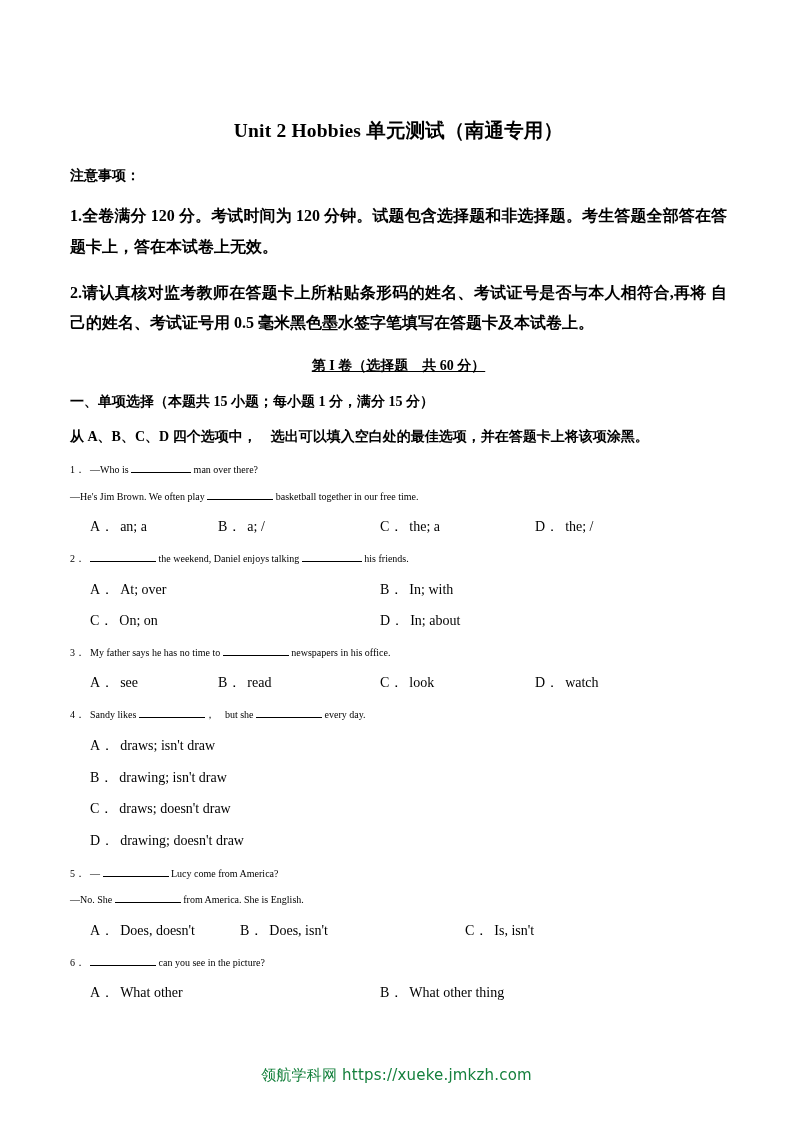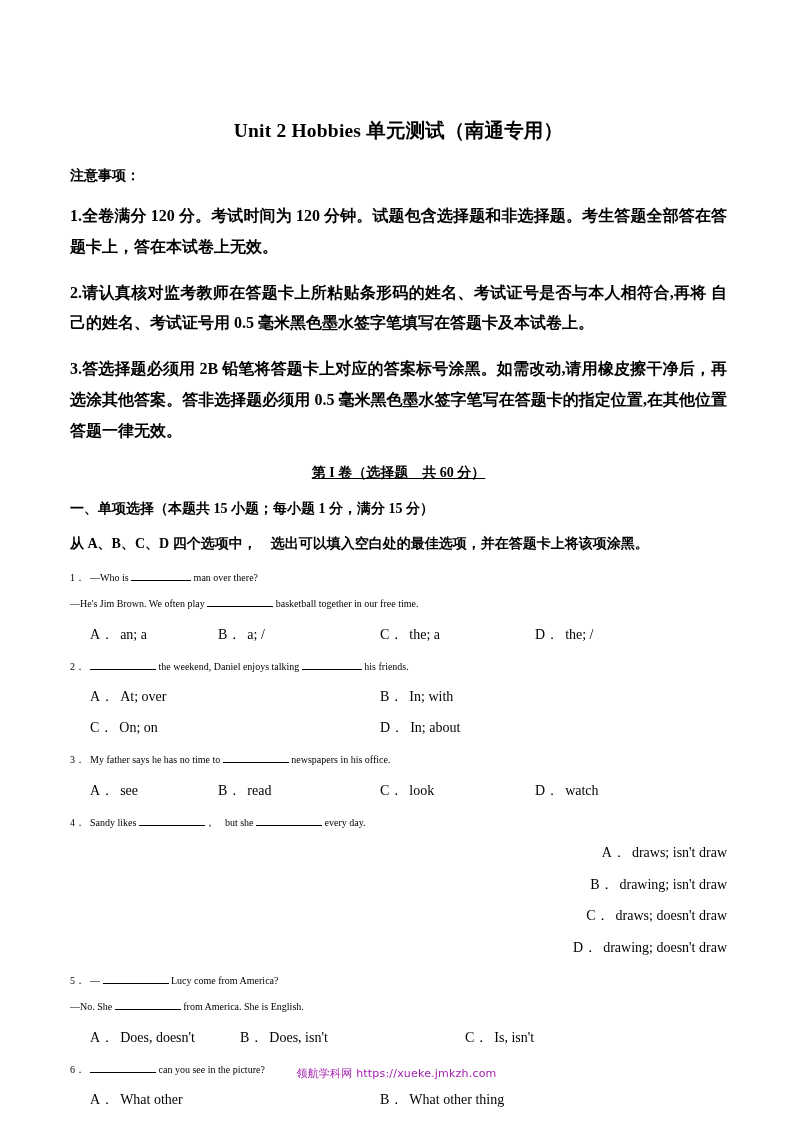--- a/index.html
+++ b/index.html
@@ -108,21 +108,20 @@
     display: inline-block;
     border-bottom: 1px solid #000;
     vertical-align: baseline;
   }
   .blank.w-mid   { width: 60px; }
   .blank.w-long  { width: 66px; }
 
   
   .options {
     padding-top: 12px;
-    text-align: right;
   }
   .opt-row {
     font-size: 14px;
     line-height: 1.55;
     position: relative;
     height: 21px;
   }
   .opt-row + .opt-row {
     margin-top: 10px;
   }
@@ -151,37 +150,36 @@
   .opt-stack .opt { position: static; display: block; }
 
   
   .watermark {
     position: absolute;
     left: 0;
     top: 1066px;
     width: 793px;
     text-align: center;
     font-family: "DejaVu Sans", "Liberation Sans", sans-serif;
-    font-size: 11px;
-    color: #a21caf;
+    font-size: 15px;
+    color: #15803d;
     letter-spacing: 0.2px;
   }
 </style>
 </head>
 <body>
 
 <div class="page">
   <div class="body-col">
 
     <h1 class="doc-title">Unit 2 Hobbies 单元测试（南通专用）</h1>
 
     <p class="notice-heading">注意事项：</p>
     <p class="notice-item">1.全卷满分 120 分。考试时间为 120 分钟。试题包含选择题和非选择题。考生答题全部答在答题卡上，答在本试卷上无效。</p>
     <p class="notice-item">2.请认真核对监考教师在答题卡上所粘贴条形码的姓名、考试证号是否与本人相符合,再将 自己的姓名、考试证号用 0.5 毫米黑色墨水签字笔填写在答题卡及本试卷上。</p>
-    <p class="notice-item">3.答选择题必须用 2B 铅笔将答题卡上对应的答案标号涂黑。如需改动,请用橡皮擦干净后，再选涂其他答案。答非选择题必须用 0.5 毫米黑色墨水签字笔写在答题卡的指定位置,在其他位置答题一律无效。</p>
 
     <p class="part-heading">第 I 卷（选择题　共 60 分）</p>
 
     <p class="section-heading">一、单项选择（本题共 15 小题；每小题 1 分，满分 15 分）</p>
     <p class="section-instruction">从 A、B、C、D 四个选项中，　选出可以填入空白处的最佳选项，并在答题卡上将该项涂黑。</p>
 
     <div class="question">
       <p class="q-line">
         <span class="q-num">1．</span><span>—Who is </span><span class="blank w-mid"></span><span> man over there?</span>
       </p>

